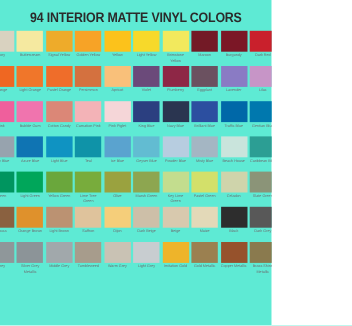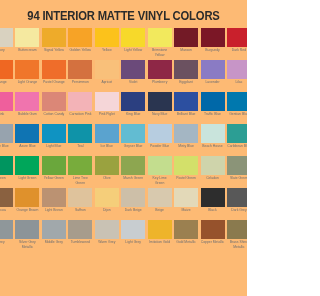--- a/index.html
+++ b/index.html
@@ -10,21 +10,21 @@
   body {
     width: 247px;
     height: 296px;
     overflow: hidden;
     font-family: "Liberation Sans", sans-serif;
   }
   #chart-root {
     position: relative;
     width: 247px;
     height: 296px;
-    background: #fdba74;
+    background: #5eead4;
     box-sizing: border-box;
   }
   #chart-title {
     text-align: center;
     font-family: "Liberation Sans Narrow", "Liberation Sans", sans-serif;
     font-weight: bold;
     font-size: 12.5px;
     letter-spacing: -0.2px;
     color: #2b2b2b;
     line-height: 1;

